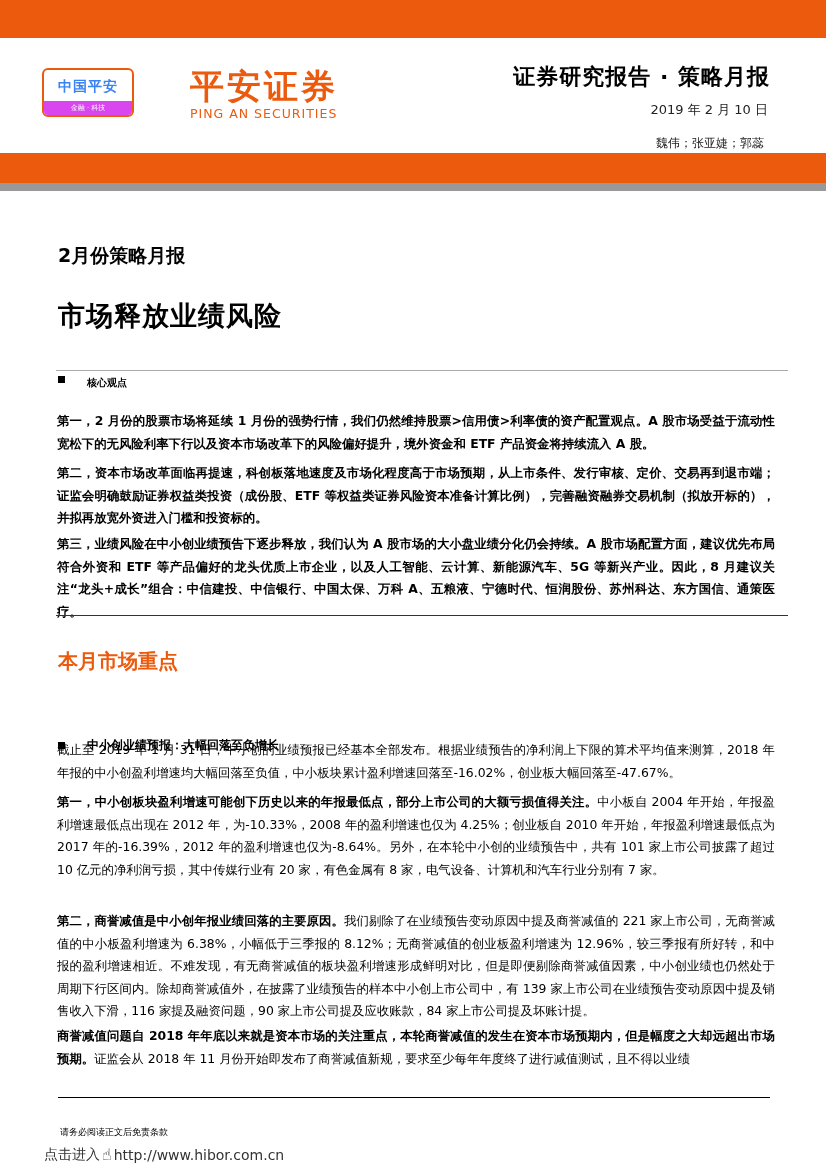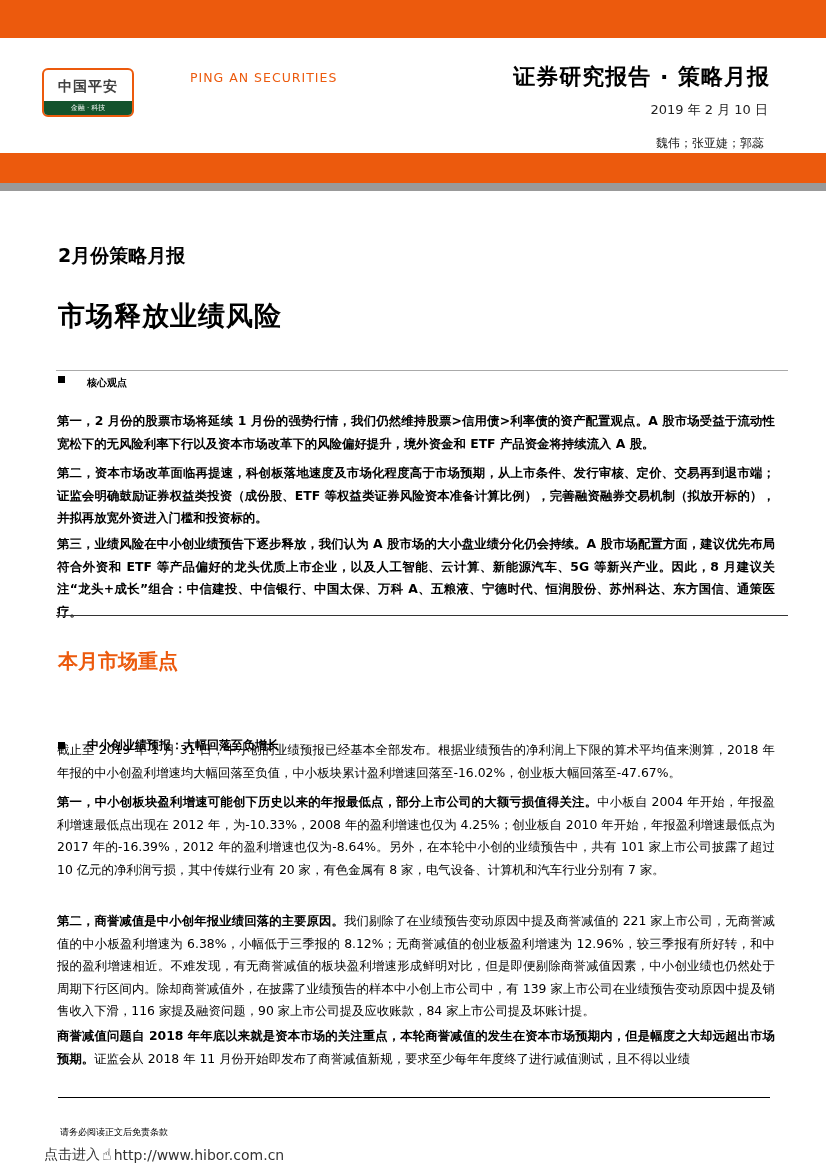--- a/index.html
+++ b/index.html
@@ -5,22 +5,22 @@
   html, body { margin: 0; padding: 0; background: #ffffff; }
   body { width: 826px; height: 1169px; position: relative; overflow: hidden;
          font-family: "DejaVu Sans", "Liberation Sans", sans-serif; color: #000; }
   .top-bar { position: absolute; left: 0; top: 0; width: 826px; height: 38px; background: #ec5a0d; }
   .mid-bar { position: absolute; left: 0; top: 153px; width: 826px; height: 30px; background: #ec5a0d; }
   .grey-bar { position: absolute; left: 0; top: 183px; width: 826px; height: 8px; background: #999999; }
 
   .logo-box { position: absolute; left: 42px; top: 68px; width: 92px; height: 49px;
               border: 2px solid #ec5a0d; border-radius: 6px; box-sizing: border-box; overflow: hidden; background: #fff; }
   .logo-box .cn { position: absolute; left: 0; right: 0; top: 8px; text-align: center;
-                  color: #404040; font-weight: bold; font-size: 14px; letter-spacing: 1px; }
-  .logo-box .band { position: absolute; left: 0; right: 0; bottom: 0; height: 14px; background: #14532d;
+                  color: #3b82f6; font-weight: bold; font-size: 14px; letter-spacing: 1px; }
+  .logo-box .band { position: absolute; left: 0; right: 0; bottom: 0; height: 14px; background: #d946ef;
                     color: #fff; font-size: 7px; text-align: center; line-height: 14px; }
 
   .brand { position: absolute; left: 190px; top: 68px; color: #ec5a0d; }
   .brand .cn { font-size: 34px; font-weight: bold; letter-spacing: 3px; line-height: 36px; }
   .brand .en { font-size: 12.5px; letter-spacing: 1px; margin-top: 2px; font-family: "DejaVu Sans", sans-serif; }
 
   .report-type { position: absolute; right: 56px; top: 62px; font-size: 22px; font-weight: bold; letter-spacing: 1px; }
   .report-date { position: absolute; right: 58px; top: 101px; font-size: 13px; color: #222; }
   .report-authors { position: absolute; right: 62px; top: 119px; font-size: 12px; color: #222; margin-top: 16px; }
 
@@ -52,20 +52,21 @@
 <body>
 
 <div class="top-bar"></div>
 
 <div class="logo-box">
   <div class="cn">中国平安</div>
   <div class="band">金融 · 科技</div>
 </div>
 
 <div class="brand">
+  <div class="cn">平安证券</div>
   <div class="en">PING AN SECURITIES</div>
 </div>
 
 <div class="report-type">证券研究报告 · 策略月报</div>
 <div class="report-date">2019 年 2 月 10 日</div>
 <div class="report-authors">魏伟；张亚婕；郭蕊</div>
 
 <div class="mid-bar"></div>
 <div class="grey-bar"></div>
 

